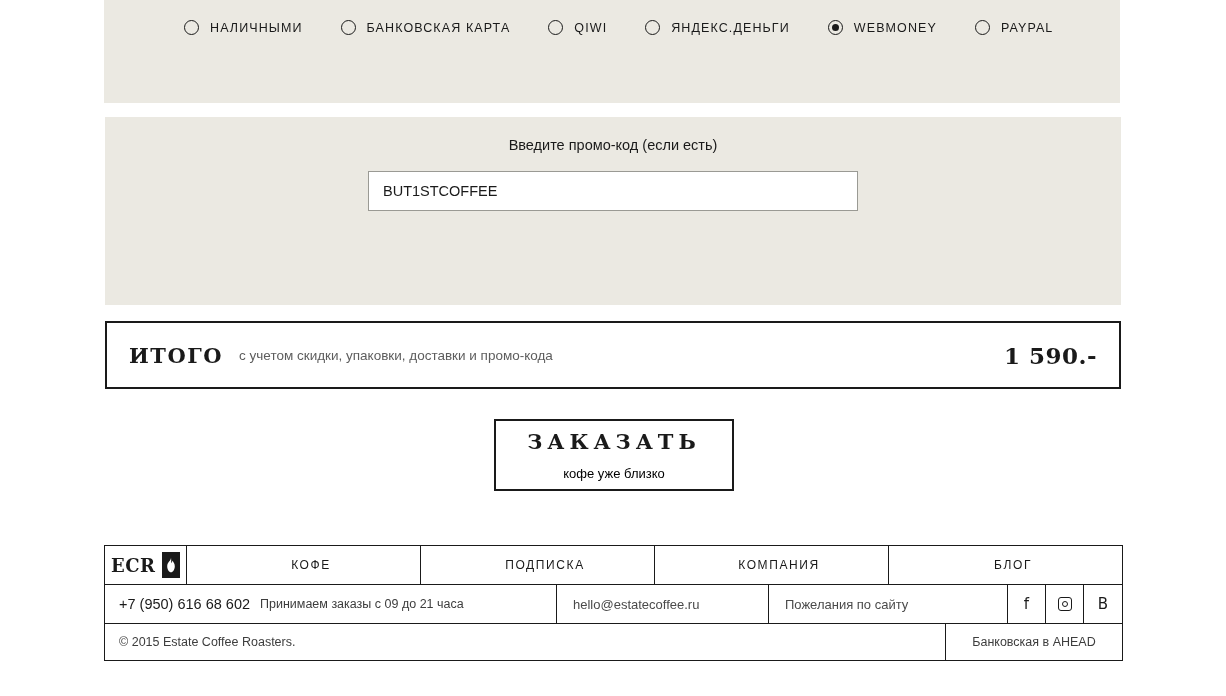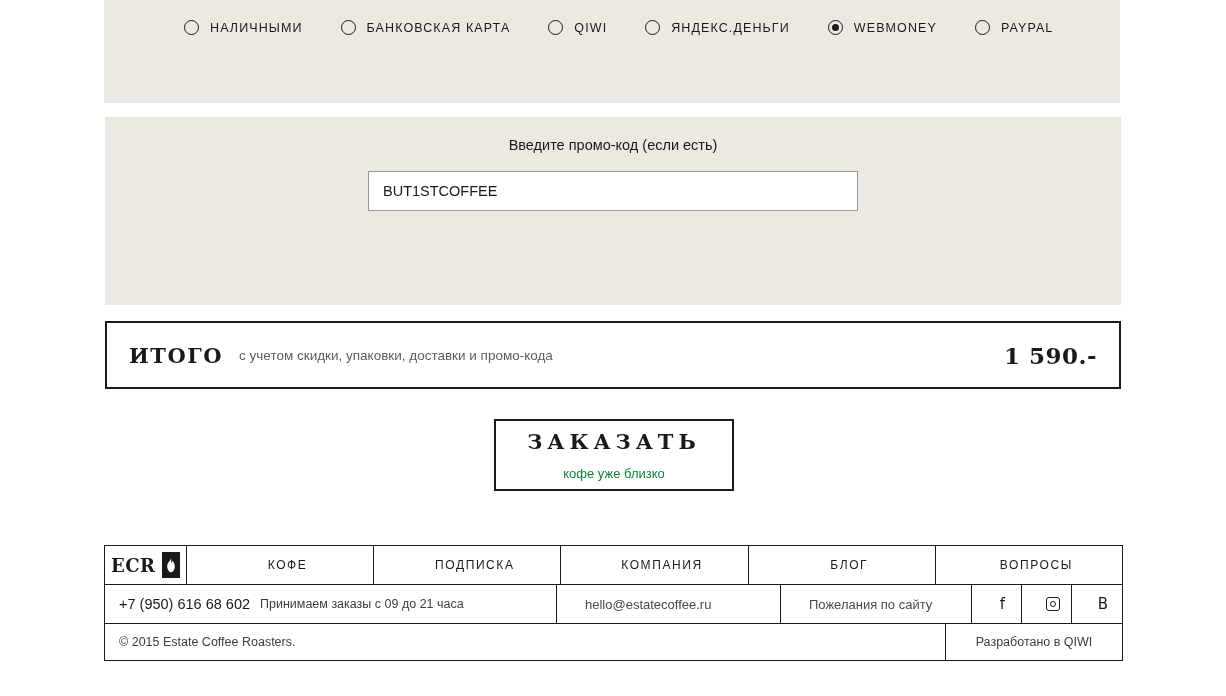--- a/index.html
+++ b/index.html
@@ -162,39 +162,39 @@
     font-weight: bold;
     font-size: 21px;
     letter-spacing: 5px;
     text-transform: uppercase;
     color: #1a1a1a;
   }
   .order-btn-sub {
     margin-top: 12px;
     font-family: "Liberation Sans", sans-serif;
     font-size: 13px;
-    color: #15803d;
+    color: #000000;
   }
 
   
   .footer {
     position: absolute;
     left: 104px;
     top: 545px;
     width: 1019px;
     border: 1px solid #1a1a1a;
     box-sizing: border-box;
     background: #ffffff;
   }
   .footer-row {
     display: flex;
     align-items: stretch;
   }
   .footer-row.nav { height: 38px; gap: 15px; }
-  .footer-row.contact { height: 38px; border-top: 1px solid #1a1a1a; gap: 12px; }
+  .footer-row.contact { height: 38px; border-top: 1px solid #1a1a1a; }
   .footer-row.legal { height: 36px; border-top: 1px solid #1a1a1a; }
 
   .logo-cell {
     width: 82px;
     display: flex;
     align-items: center;
     justify-content: center;
     border-right: 1px solid #1a1a1a;
     box-sizing: border-box;
     background: #ffffff;
@@ -390,23 +390,20 @@
         </div>
       <div class="nav-cell">
           <span>ПОДПИСКА</span>
         </div>
       <div class="nav-cell">
           <span>КОМПАНИЯ</span>
         </div>
       <div class="nav-cell">
           <span>БЛОГ</span>
         </div>
-      <div class="nav-cell">
-          <span>ВОПРОСЫ</span>
-        </div>
     </div>
 
     <div class="footer-row contact">
       <div class="contact-phone-cell">
         <span class="phone">+7 (950) 616 68 602</span>
         <span class="phone-note">Принимаем заказы с 09 до 21 часа</span>
       </div>
       <div class="contact-email-cell">
         <span>hello@estatecoffee.ru</span>
       </div>
@@ -422,19 +419,19 @@
       <div class="social-cell">
         <span class="social-glyph">B</span>
       </div>
     </div>
 
     <div class="footer-row legal">
       <div class="copyright-cell">
         <span>© 2015 Estate Coffee Roasters.</span>
       </div>
       <div class="credits-cell">
-        <span>Разработано в QIWI</span>
+        <span>Банковская в AHEAD</span>
       </div>
     </div>
 
   </div>
 
 </div>
 
 </body></html>

